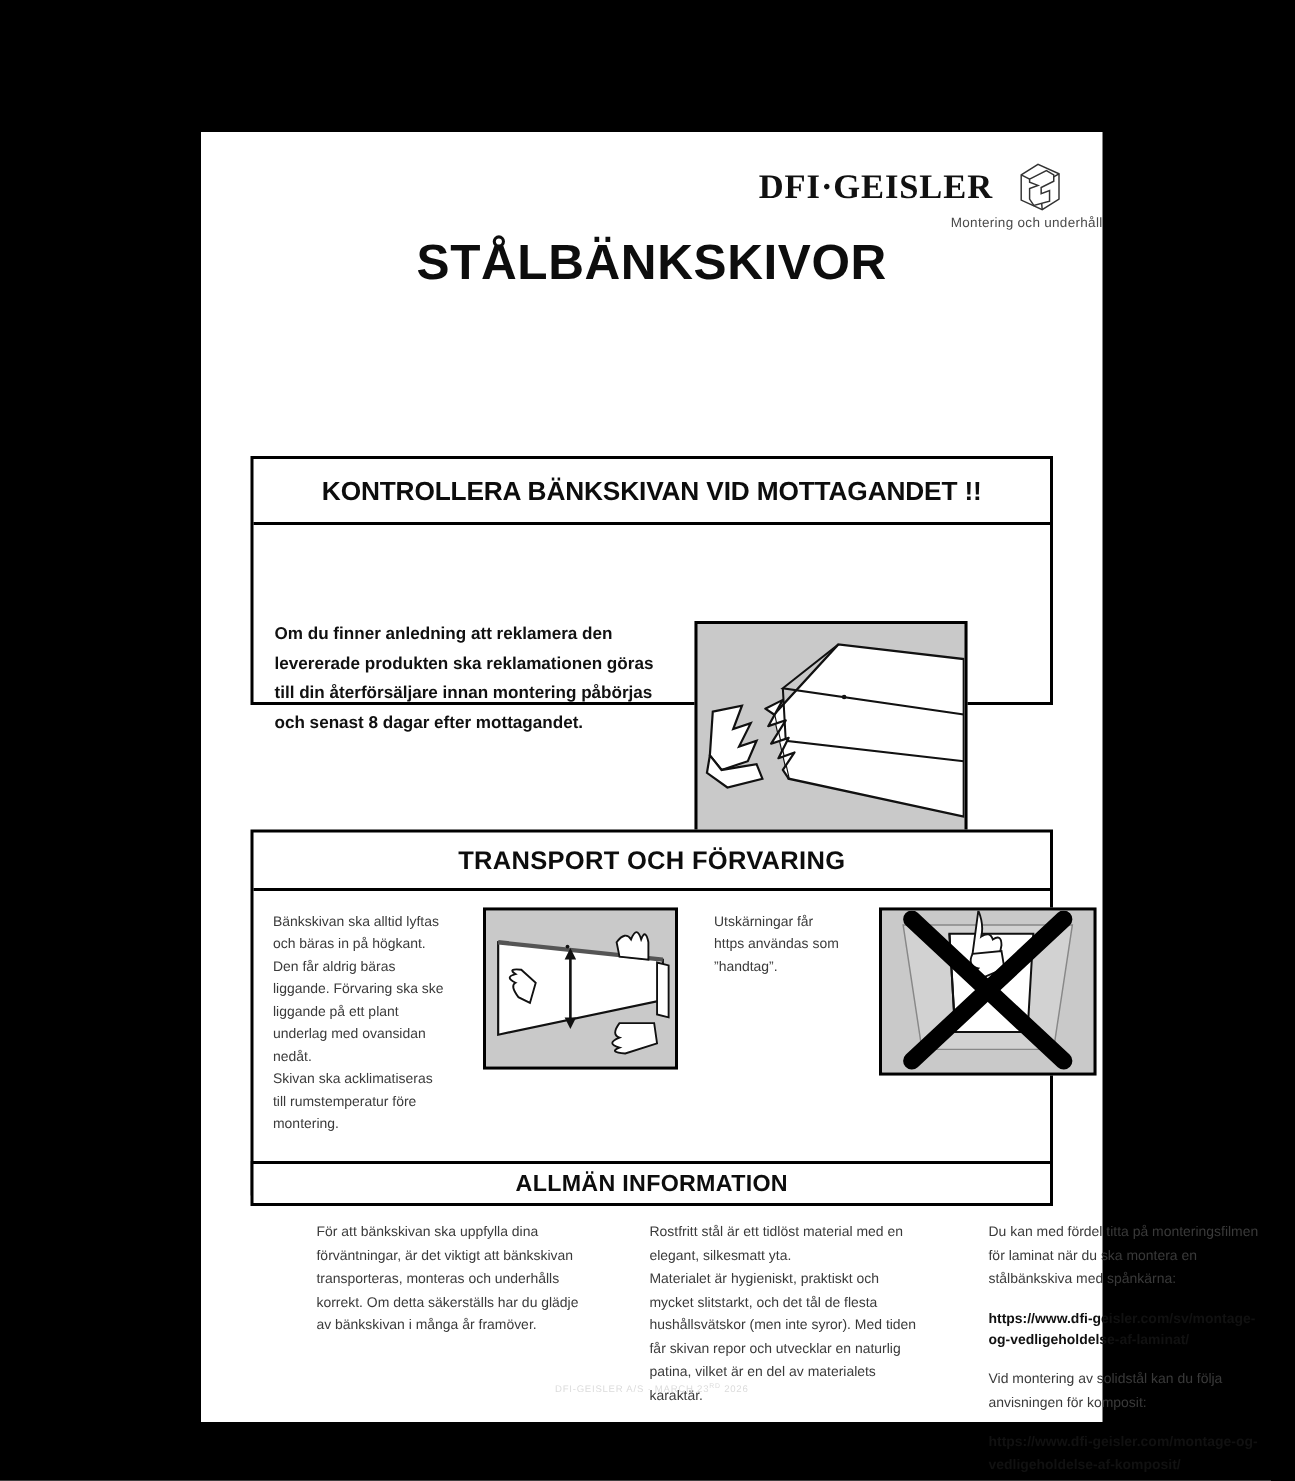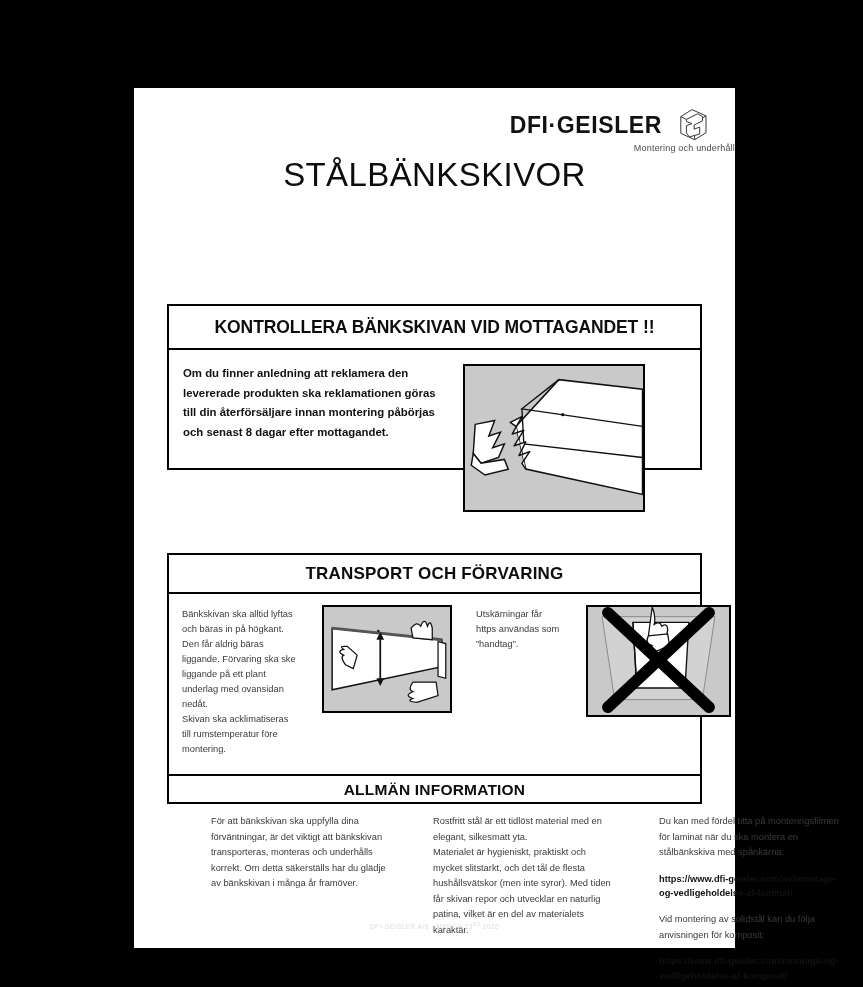--- a/index.html
+++ b/index.html
@@ -29,21 +29,21 @@
   
   .header-row {
     position: absolute;
     top: 16px;
     right: 22px;
     display: flex;
     align-items: center;
     gap: 9px;
   }
   .brand-word {
-    font-family: Liberation Sans, sans-serif;
+    font-family: Liberation Serif, serif;
     font-weight: 700;
     font-size: 23px;
     letter-spacing: 0.6px;
     color: #111111;
     white-space: nowrap;
   }
   .brand-logo { width: 42px; height: 42px; display: block; }
 
   .subtitle {
     position: absolute;
@@ -56,21 +56,21 @@
     color: #4a4a4a;
     font-weight: 400;
   }
   .doc-title {
     position: absolute;
     top: 68px;
     left: 0;
     width: 100%;
     text-align: center;
     font-size: 33px;
-    font-weight: 400;
+    font-weight: 700;
     letter-spacing: 0.4px;
     color: #0d0d0d;
   }
 
   
   .section {
     position: absolute;
     left: 33px;
     width: 535px;
     border: 2.5px solid #000000;
@@ -87,22 +87,23 @@
 
   
   #sec-check { top: 216px; height: 166px; }
   #sec-check .section-head {
     font-size: 17.5px;
     letter-spacing: -0.1px;
     padding: 11px 4px 10px;
   }
   .check-body {
     display: flex;
-    padding: 14px 16px 10px 14px;
+    padding: 28px 16px 10px 14px;
     gap: 12px;
+    margin-top: 36px;
   }
   .check-text {
     flex: 0 0 268px;
     font-size: 11.4px;
     font-weight: 700;
     line-height: 1.72;
     color: #111111;
   }
   .check-text p { margin: 0 0 13px 0; }
   .check-text p:last-child { margin-bottom: 0; }

